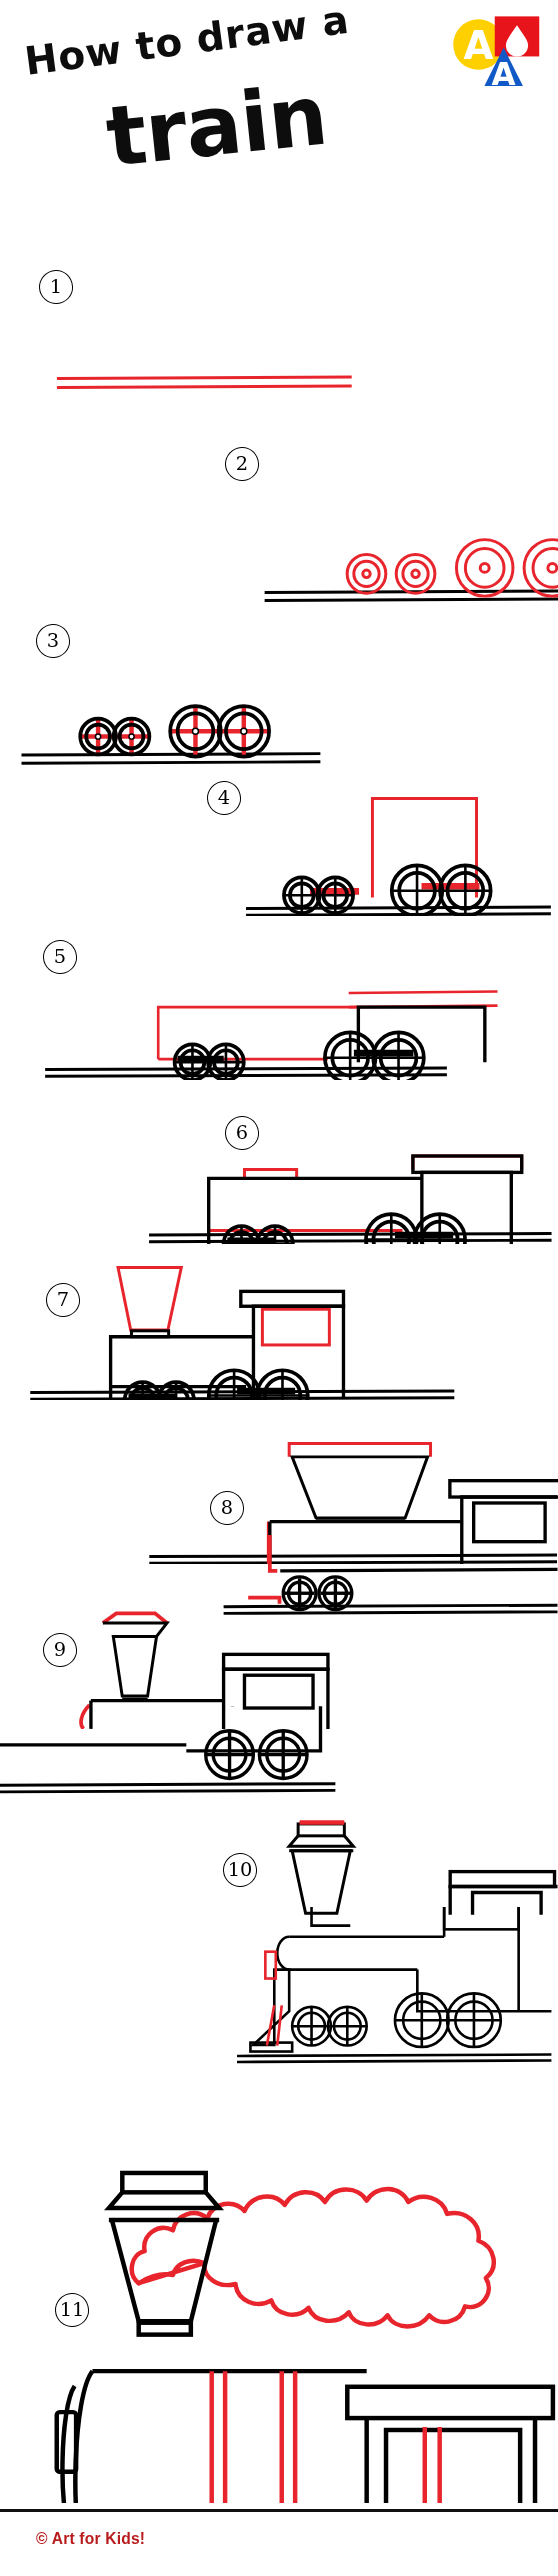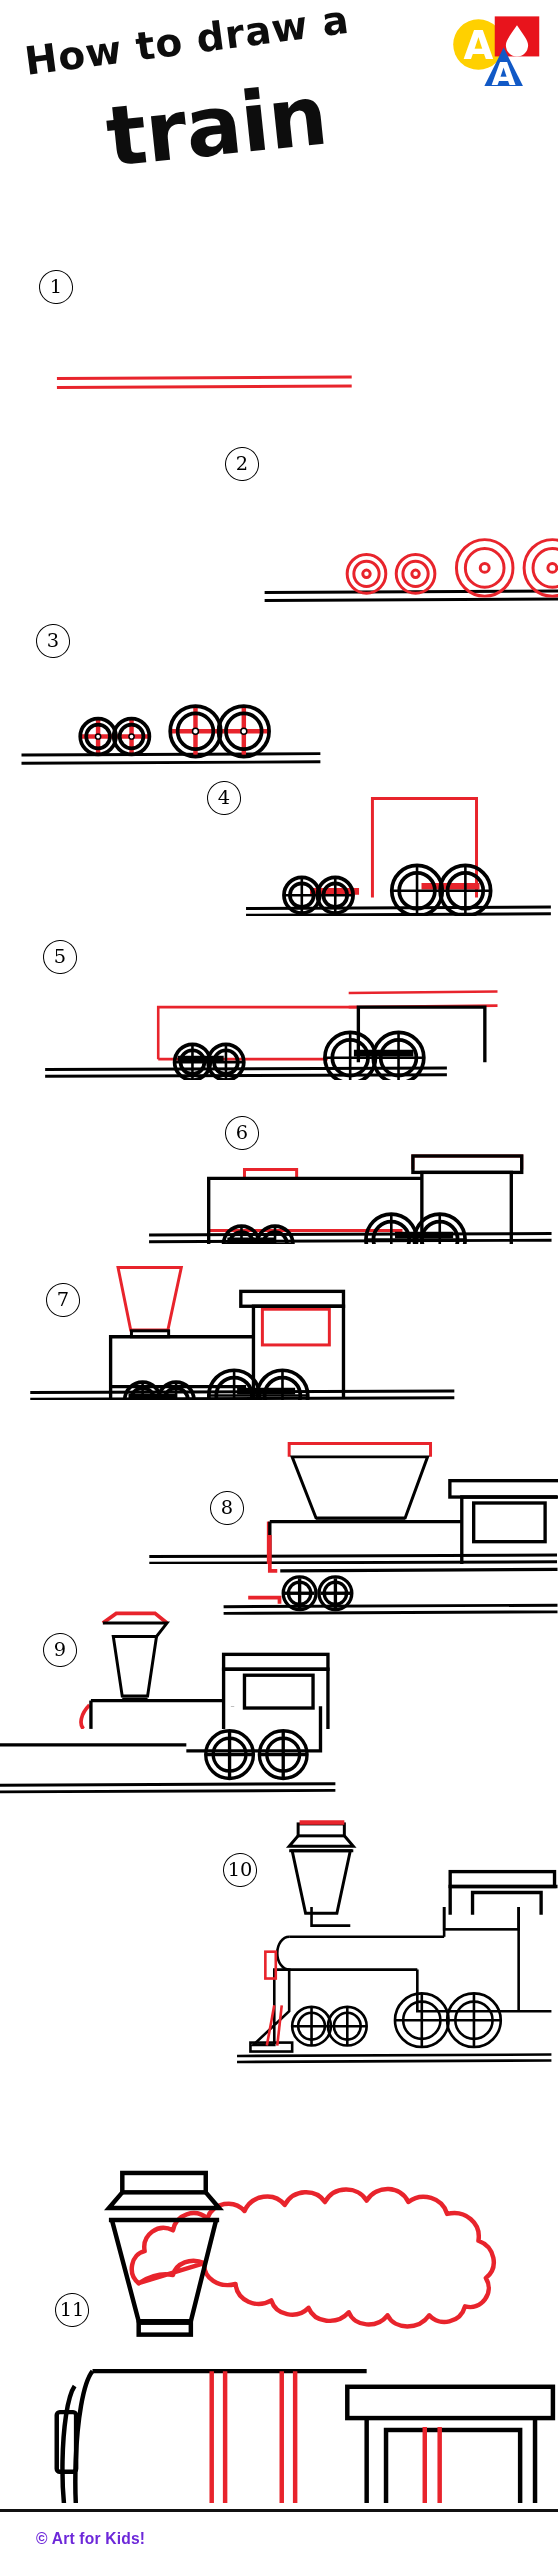--- a/index.html
+++ b/index.html
@@ -65,21 +65,21 @@
   .art { position: absolute; }
 
   
   .footer-rule {
     position:absolute; left:0; top:2509px; width:559px; height:3px;
     background:#111;
   }
   .footer-text {
     position:absolute; left:36px; top:2530px;
     font-family:"Liberation Sans", sans-serif;
-    font-weight:700; font-size:15.6px; color:#6d28d9;
+    font-weight:700; font-size:15.6px; color:#b91c1c;
     letter-spacing:0.2px;
   }
 </style>
 </head>
 <body>
 
 <div class="page">
 
   <div class="header">
     <div class="title-how">How to draw a</div>

